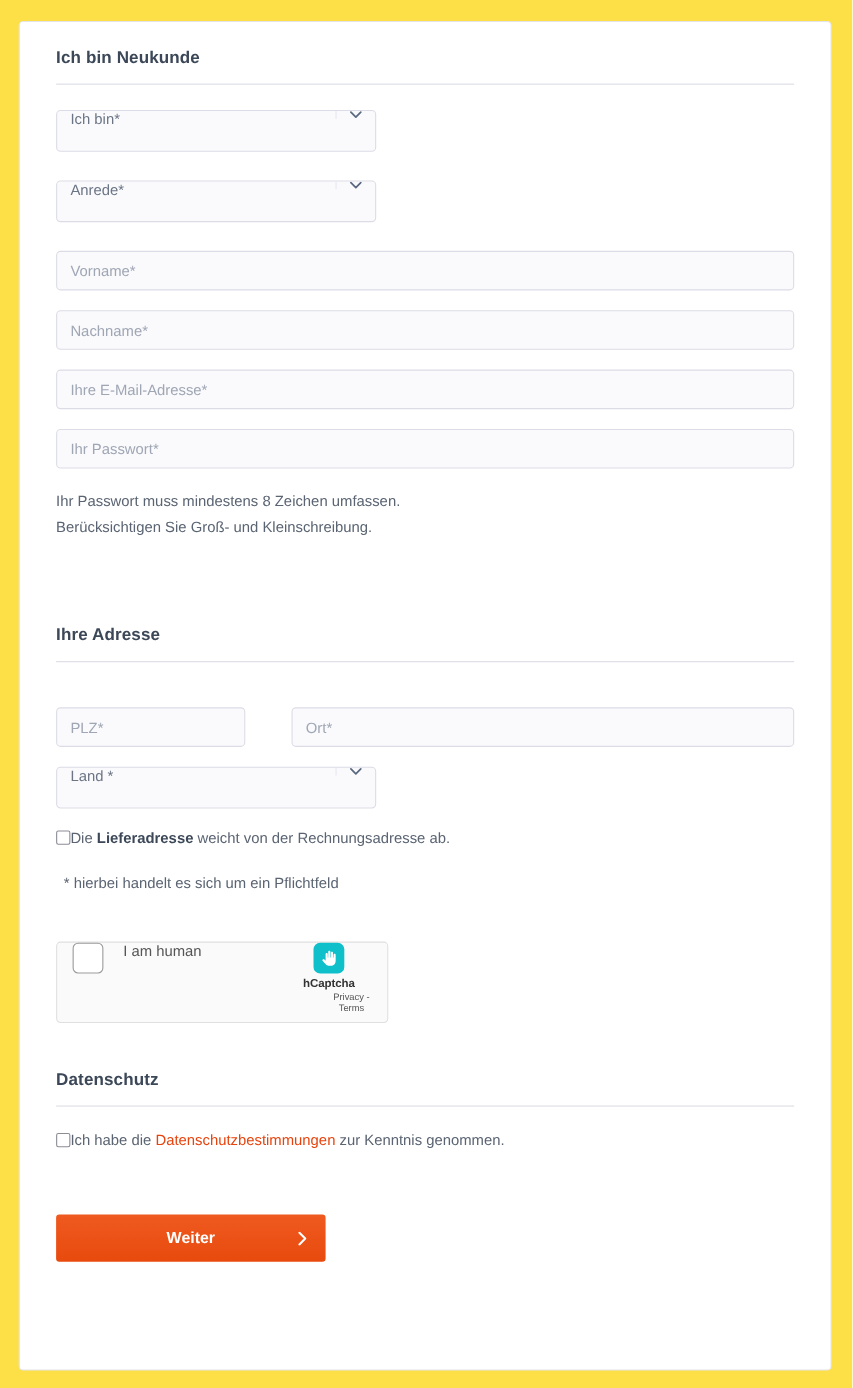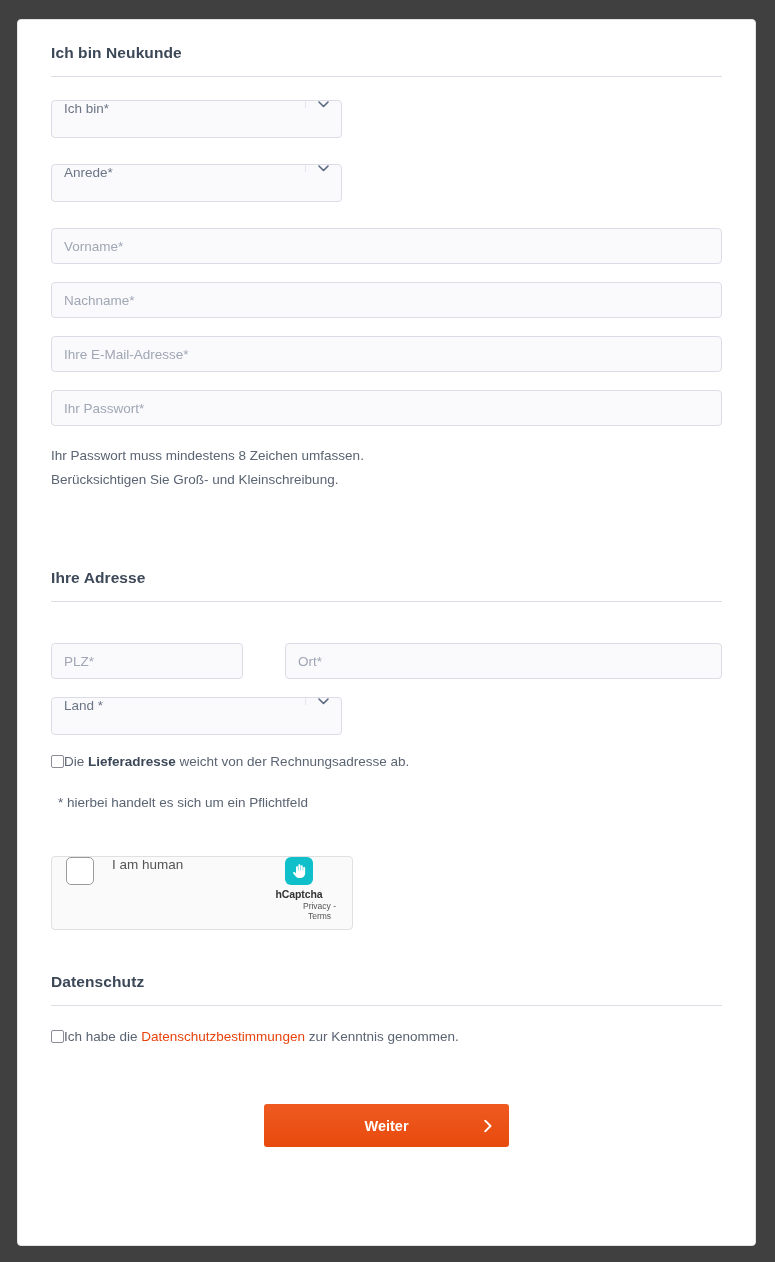--- a/index.html
+++ b/index.html
@@ -6,21 +6,21 @@
   html, body {
     margin: 0;
     padding: 0;
     background: #ffffff;
     font-family: "Liberation Sans", sans-serif;
   }
   #page {
     position: relative;
     width: 775px;
     height: 1262px;
-    background: #404040;
+    background: #fde047;
     overflow: hidden;
   }
 
   .card {
     position: absolute;
     left: 17px;
     top: 19px;
     width: 739px;
     height: 1227px;
     background: #ffffff;
@@ -193,21 +193,21 @@
     align-items: center;
     justify-content: center;
   }
   .btn-chev {
     position: absolute;
     right: 17px;
     top: 50%;
     transform: translateY(-50%);
     display: flex;
   }
-  .btn-row { display: flex; justify-content: center; }
+  .btn-row { display: flex; justify-content: flex-start; }
 </style>
 </head>
 <body>
 
 <div id="page">
   <div class="card">
     <div class="card-inner">
 
       <h2 class="section-title">Ich bin Neukunde</h2>
       <div class="title-rule"></div>
@@ -252,21 +252,21 @@
 
       <h2 class="section-title">Ihre Adresse</h2>
       <div class="title-rule"></div>
 
       <div style="height:23px"></div>
 
 
       <div class="row-gap-18"></div>
 
       <div class="inline-row">
-        <input class="field" type="text" style="width: 192px; flex: 0 0 auto;" placeholder="PLZ*">
+        <input class="field" type="text" style="width: 172px; flex: 0 0 auto;" placeholder="PLZ*">
         <div style="width:18px;flex:0 0 auto;"></div>
         <input class="field" type="text" style="flex: 1 1 auto; margin-left: 24px;" placeholder="Ort*">
       </div>
 
       <div class="row-gap-18"></div>
 
       <div class="select-wrap">
         <span class="select-label">Land *</span>
         <span class="select-arrow">
           <svg width="11" height="7" viewBox="0 0 11 7">

